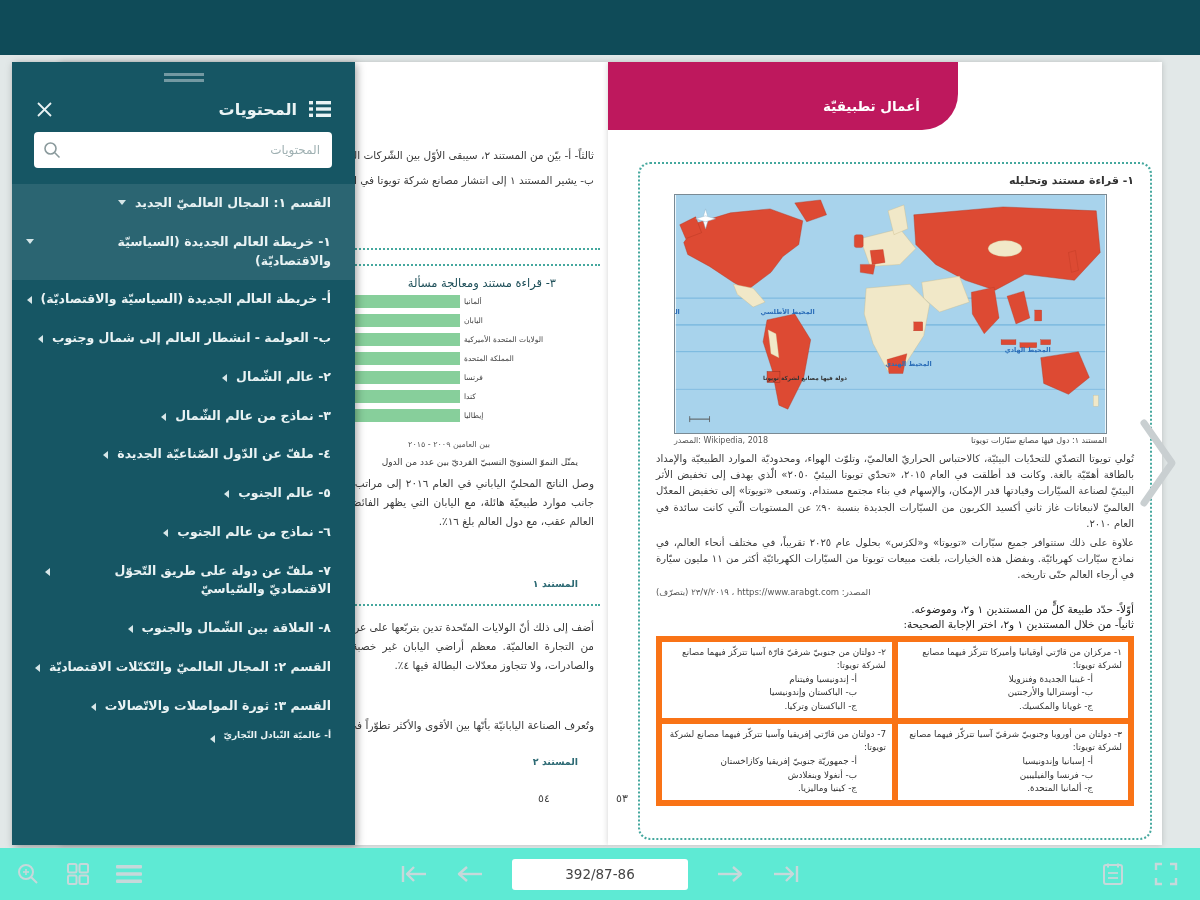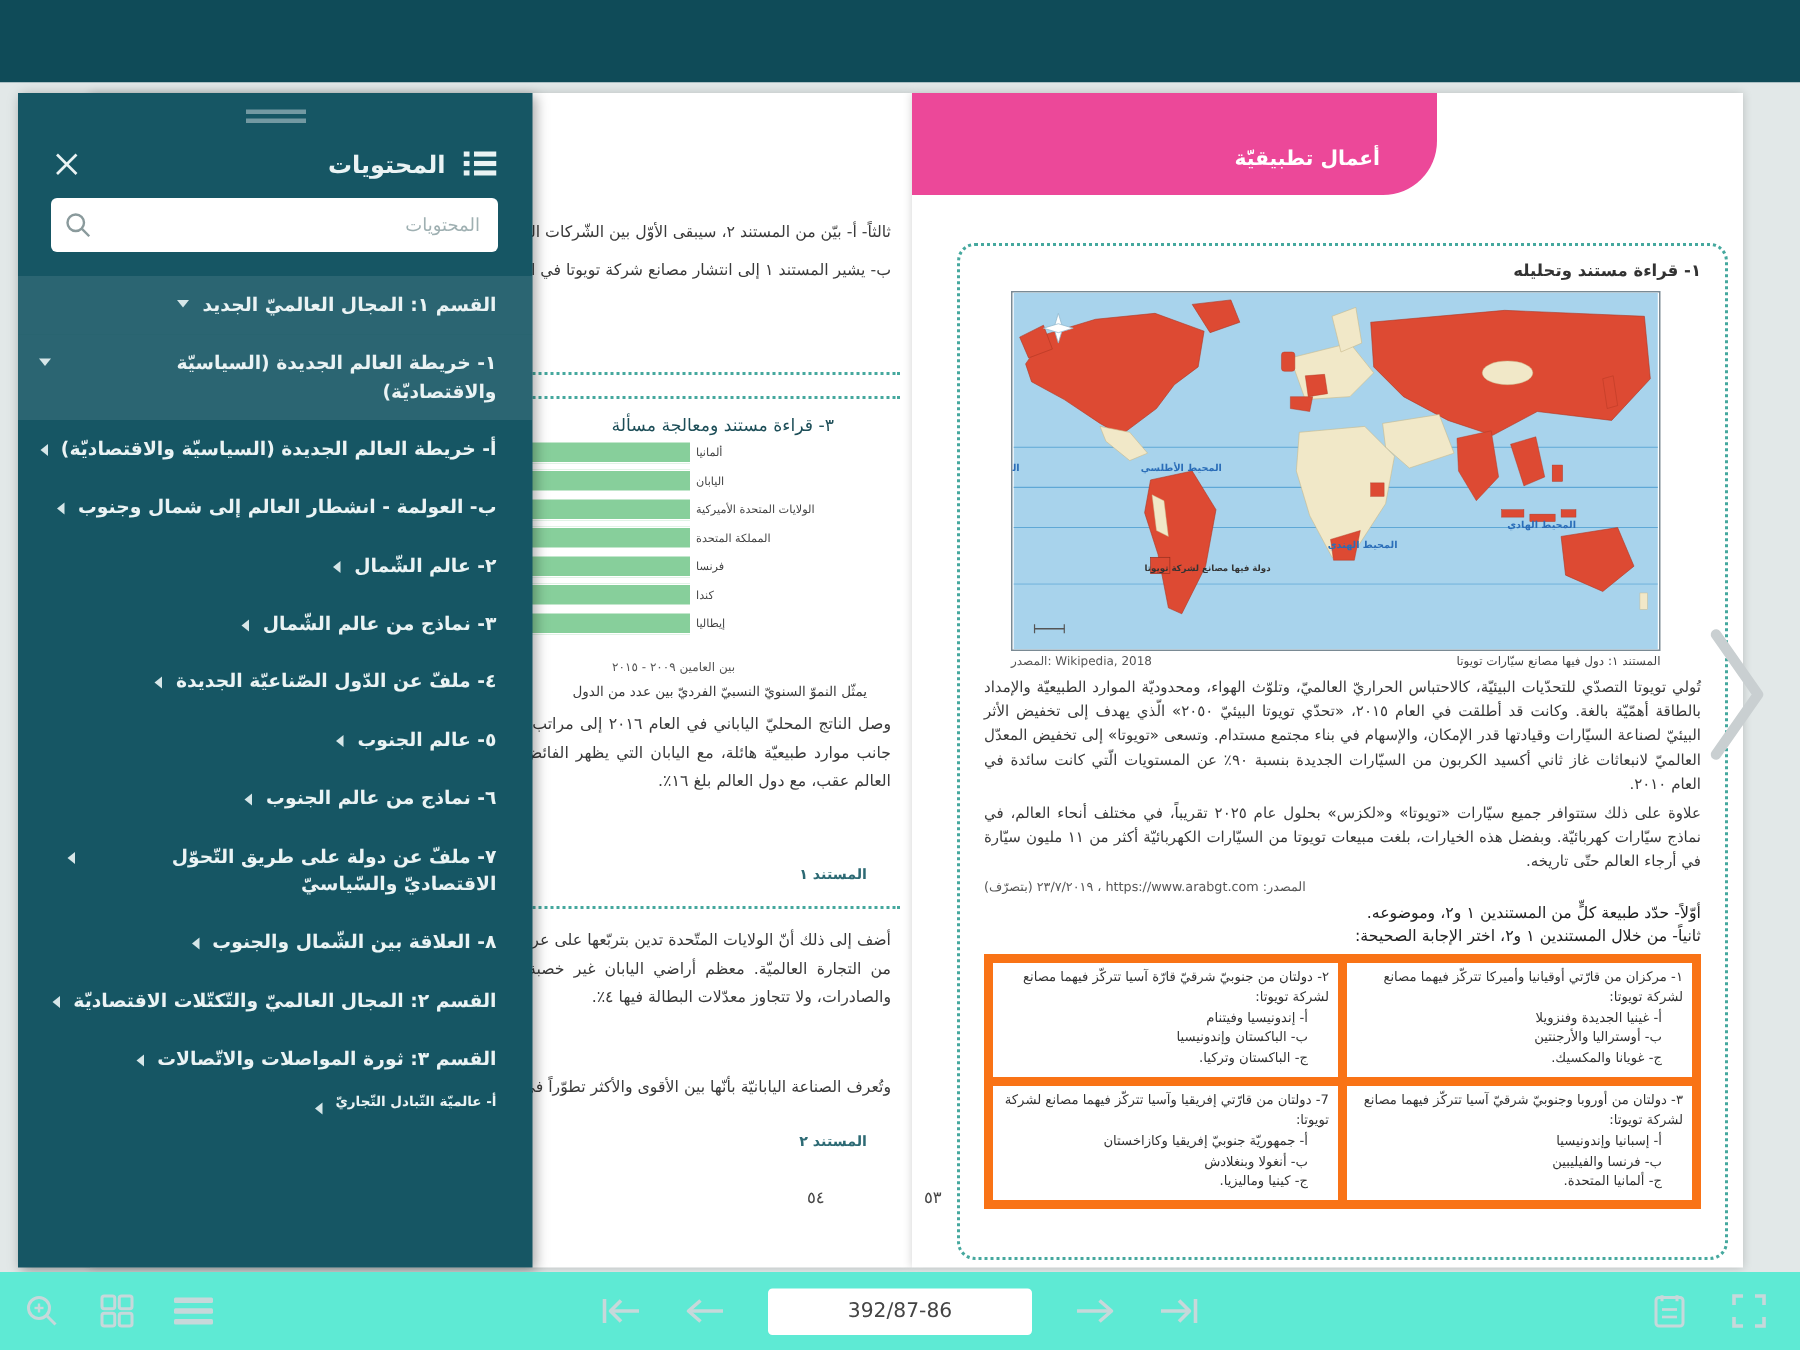--- a/index.html
+++ b/index.html
@@ -24,39 +24,39 @@
   .lp-title { position:absolute; direction:rtl; font-weight:normal; font-size:11.5px; color:#1d4e58; }
   .chart { position:absolute; top:232px; right:62px; width:486px; direction:rtl; }
   .chart-row { display:flex; align-items:center; direction:rtl; margin-bottom:4px; height:15px; }
   .chart-label { width:86px; font-size:7.5px; color:#444; text-align:left; direction:rtl;
                  padding-left:4px; white-space:nowrap; overflow:hidden; }
   .chart-bar { height:15px; background:#87CF9B; border-top:1px solid #fff; border-bottom:1px solid #fff; }
   .doc-label { position:absolute; direction:rtl; font-size:9.5px; font-weight:bold; color:#2d6a74; }
   .page-num { position:absolute; font-size:11px; color:#444; }
 
   
-  .banner { position:absolute; left:0; top:0; width:350px; height:68px; background:#ec4899;
+  .banner { position:absolute; left:0; top:0; width:350px; height:68px; background:#be185d;
             border-bottom-right-radius:36px; }
   .banner span { position:absolute; right:38px; bottom:16px; color:#fff; font-weight:bold;
                  font-size:13.5px; direction:rtl; }
   .dotted-box { position:absolute; left:30px; top:100px; width:514px; height:678px;
                 border:2px dotted #45A89E; border-radius:12px; padding:10px 16px; overflow:hidden; }
   .box-title { direction:rtl; text-align:right; font-size:11px; font-weight:bold; color:#333; }
   .map-wrap { position:relative; width:433px; margin:7px auto 0 18px; }
   .map-frame { border:1px solid #7a8a94; display:block; }
   .map-caprow { display:flex; justify-content:space-between; direction:ltr; margin-top:2px; }
   .map-src { font-size:8px; color:#555; }
   .map-cap { font-size:8px; color:#444; direction:rtl; }
   .rp-para { direction:rtl; text-align:justify; font-size:10px; line-height:1.62; color:#3a3a3a; margin-top:6px; }
   .rp-source { direction:rtl; text-align:left; font-size:8.5px; color:#555; margin-top:3px; }
   .rp-q { direction:rtl; text-align:right; font-size:10.5px; color:#222; margin-top:6px; }
   table.qtable { width:100%; border-collapse:collapse; margin-top:6px; direction:rtl; }
   table.qtable td { border:6px solid #f97316; vertical-align:top; padding:4px 6px;
                     font-size:8.8px; line-height:1.55; color:#333; width:50%; }
-  .opt { margin-right:14px;text-align:right; }
+  .opt { margin-right:29px;text-align:right; }
 
   
   .nav-chevron { position:absolute; left:1136px; top:360px; cursor:pointer; }
 
   
   .sidebar { position:absolute; left:12px; top:7px; width:343px; height:783px;
              background:#165664; box-shadow:2px 2px 8px rgba(0,0,0,.35); color:#EAF3F4; }
   .drag-handle { position:absolute; top:11px; left:50%; transform:translateX(-50%); width:40px; }
   .drag-handle i { display:block; height:3px; background:rgba(255,255,255,.4); margin-bottom:3px; }
   .sb-header { position:absolute; top:30px; left:0; width:100%; height:34px;

